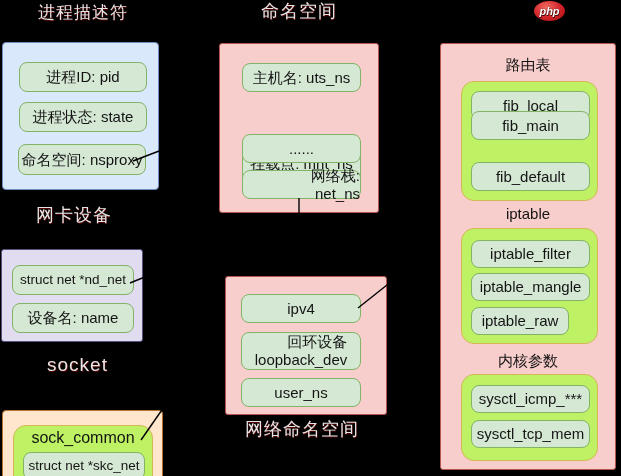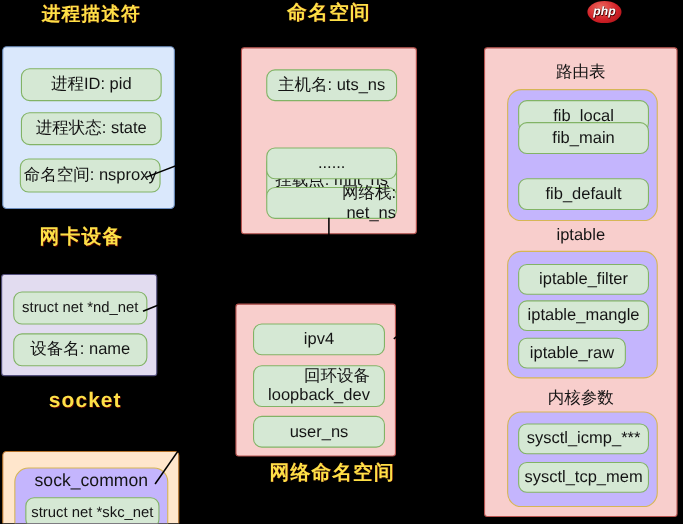--- a/index.html
+++ b/index.html
@@ -2,29 +2,29 @@
 <html><head>
 <meta charset="utf-8">
 <style>
   html,body { margin:0; padding:0; background:#000; }
   #canvas {
     position:relative; width:621px; height:476px; background:#000;
     font-family:"Liberation Sans","DejaVu Sans",sans-serif;
     overflow:hidden; color:#111;
   }
   .diagram-title {
-    position:absolute; color:#fde047; font-weight:bold; text-align:center;
+    position:absolute; color:#e5e5e5; font-weight:normal; text-align:center;
     text-shadow:0.6px 0.6px 0 #5a0000; letter-spacing:1px; line-height:1.1;
   }
   .box { position:absolute; box-sizing:border-box; }
   .blue-box   { background:#dae8fc; border:1px solid #6c8ebf; border-radius:4px; }
   .pink-box   { background:#f8cecc; border:1px solid #b85450; border-radius:3px; }
   .purple-box { background:#e2dcf0; border:1.5px solid #56517e; border-radius:3px; }
   .orange-box { background:#ffe6cc; border:1.5px solid #b5722a; border-radius:4px;margin-top:28px; }
-  .yellow-group { position:absolute; background:#c4b5fd; border:1px solid #d6b656; border-radius:13px; box-sizing:border-box; }
+  .yellow-group { position:absolute; background:#bef264; border:1px solid #d6b656; border-radius:13px; box-sizing:border-box; }
   .green-item {
     position:absolute; background:#d5e8d4; border:1px solid #82b366; border-radius:8px;
     display:flex; align-items:center; justify-content:center;
     font-size:15px; color:#141414; box-sizing:border-box; text-align:right;
     line-height:18px; white-space:pre-line;
   }
   .green-item.tight { font-size:13.5px; }
   .section-label { position:absolute; width:100%; text-align:center; font-size:15px; color:#141414; }
   #connector-layer { position:absolute; left:0; top:0; z-index:10; pointer-events:none; }
   .php-badge {
@@ -68,21 +68,21 @@
     <div class="green-item" style="left:10px;top:53px;width:122px;height:30px;">设备名: name</div>
   </div>
 
   <div class="box orange-box" style="left:2px;top:382px;width:161px;height:90px;">
     <div class="yellow-group" style="left:10px;top:14px;width:140px;height:64px;">
       <div class="section-label" style="top:3px;font-size:16px;">sock_common</div>
       <div class="green-item tight" style="left:9px;top:26px;width:122px;height:28px;">struct net *skc_net</div>
     </div>
   </div>
 
-  <div class="box pink-box" style="left:214px;top:276px;width:146px;height:139px;">
+  <div class="box pink-box" style="left:225px;top:276px;width:162px;height:139px;">
     <div class="green-item" style="left:15px;top:17px;width:120px;height:29px;">ipv4</div>
     <div class="green-item" style="left:15px;top:55px;width:120px;height:38px;">回环设备
 loopback_dev</div>
     <div class="green-item" style="left:15px;top:101px;width:120px;height:29px;">user_ns</div>
   </div>
 
   <div class="box pink-box" style="left:440px;top:43px;width:176px;height:427px;">
 
     <div class="section-label" style="top:12px;">路由表</div>
     <div class="yellow-group" style="left:20px;top:37px;width:137px;height:120px;">

